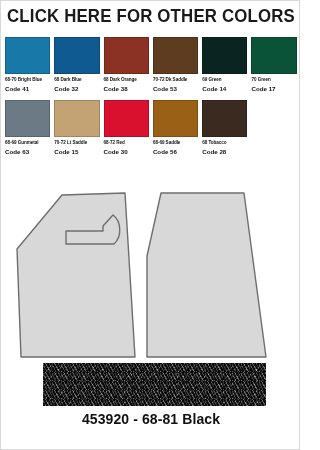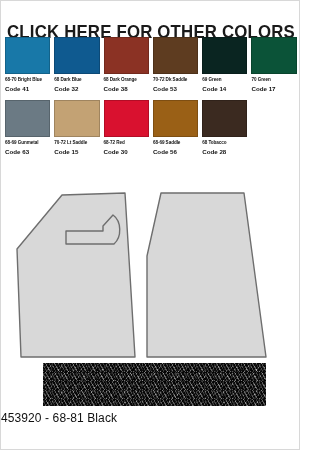--- a/index.html
+++ b/index.html
@@ -17,21 +17,21 @@
     background: #ffffff;
     border: 1px solid #d8d8d8;
     box-sizing: border-box;
     overflow: hidden;
   }
 
   
   #header-banner {
     position: absolute;
     left: 0;
-    top: 16px;
+    top: 0;
     width: 300px;
     height: 30px;
     display: flex;
     align-items: center;
     justify-content: center;
     background: #ffffff;
   }
   #header-title {
     font-family: "Liberation Sans", sans-serif;
     font-size: 17.5px;
@@ -122,22 +122,23 @@
       radial-gradient(circle at 10% 82%, rgba(225,225,225,0.28) 0px, rgba(0,0,0,0) 3px);
     background-size: 9px 9px, 11px 11px, 7px 7px, 26px 20px, 31px 24px, 23px 18px, 29px 22px, 19px 17px;
   }
 
   
   #product-caption {
     position: absolute;
     left: 0;
     top: 410px;
     width: 300px;
-    font-size: 12px;
-    font-weight: normal;
+    text-align: center;
+    font-size: 14px;
+    font-weight: bold;
     color: #111111;
     letter-spacing: 0.1px;
   }
 </style>
 </head>
 <body>
 
 <div id="page">
 
   <div id="header-banner">

